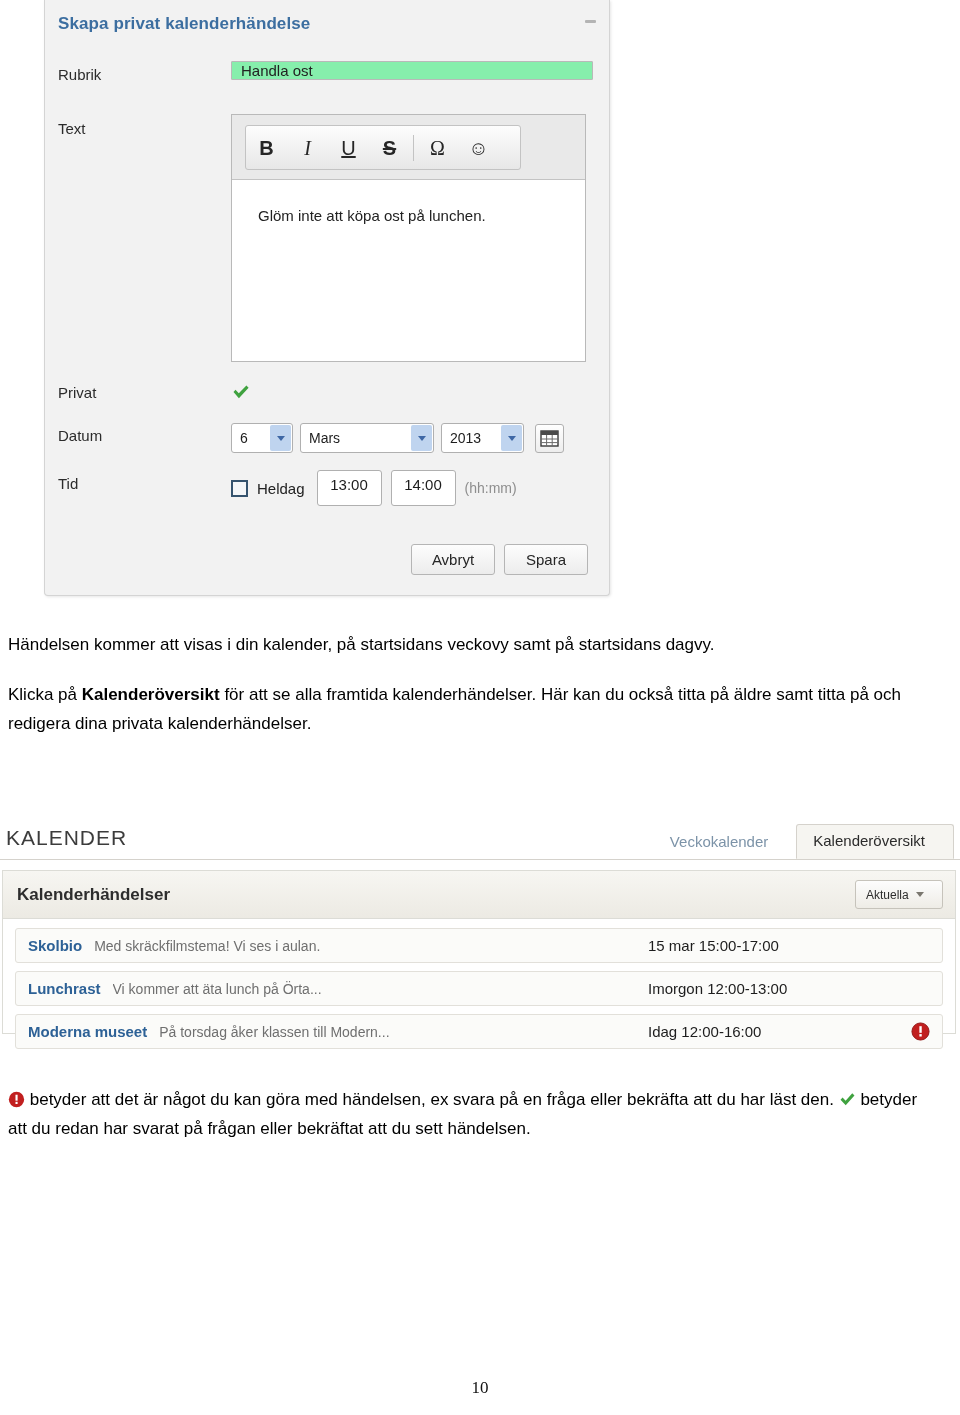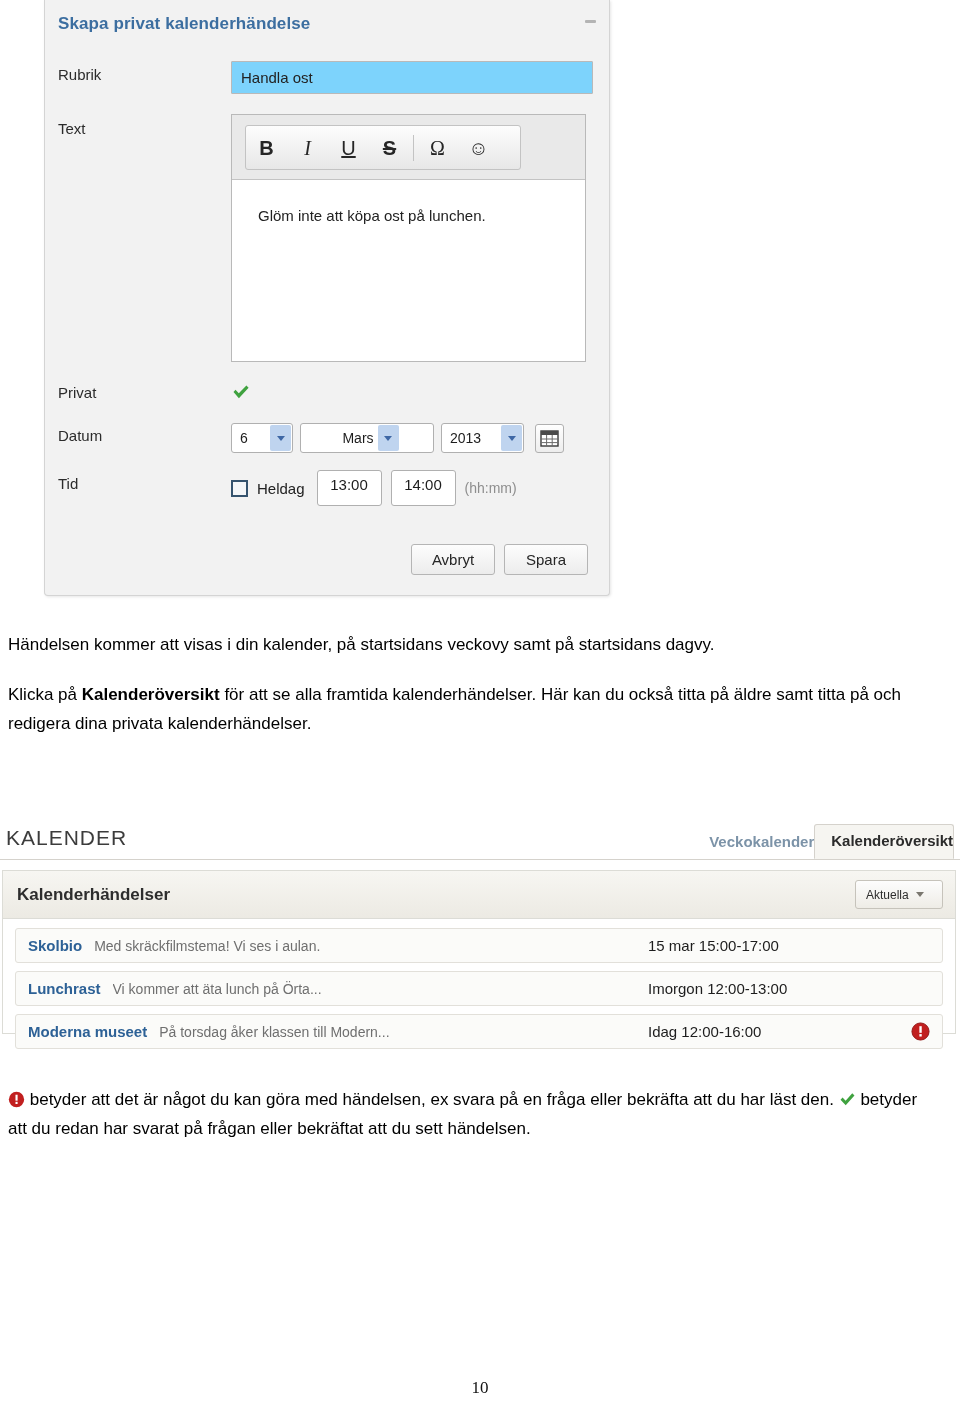--- a/index.html
+++ b/index.html
@@ -65,22 +65,22 @@
   #lbl-text   { left: 58px; top: 120px; }
   #lbl-privat { left: 58px; top: 384px; }
   #lbl-datum  { left: 58px; top: 427px; }
   #lbl-tid    { left: 58px; top: 475px; }
 
   .txt-input {
     position: absolute;
     left: 231px;
     top: 61px;
     width: 362px;
-    height: 33px;
-    background: #7dd3fc;
+    height: 19px;
+    background: #86efac;
     border: 1px solid #b9b9b9;
     box-sizing: border-box;
     font-size: 15px;
     color: #222;
     padding: 6px 9px;
     font-family: "Liberation Sans", sans-serif;
     border-radius: 1px;
   }
 
   .editor-wrap {
@@ -184,21 +184,21 @@
     position: absolute;
     left: 50%;
     top: 50%;
     margin-left: -4px;
     margin-top: -2px;
     border-left: 4px solid transparent;
     border-right: 4px solid transparent;
     border-top: 5px solid #3e67a5;
   }
   #sel-day { width: 62px; }
-  #sel-month { width: 134px; justify-content: center; }
+  #sel-month { width: 134px; }
   #sel-year { width: 83px; }
 
   .cal-icon-btn {
     width: 29px;
     height: 29px;
     background: linear-gradient(#ffffff, #ededed);
     border: 1px solid #b0b0b0;
     border-radius: 3px;
     box-sizing: border-box;
     display: flex;
@@ -308,24 +308,23 @@
   .cal-tabs {
     position: absolute;
     right: 6px;
     top: 6px;
     display: flex;
     align-items: flex-end;
     gap: 0px;
   }
   .cal-tab {
     font-size: 15px;
-    padding: 7px 0 9px 16px;
+    padding: 7px 28px 9px 16px;
     color: #7c93a8;
     box-sizing: border-box;
-    font-weight: bold;
   }
   .cal-tab.active {
     color: #2b2b2b;
     background: #f6f5f1;
     border: 1px solid #d5d2cc;
     border-bottom: 1px solid #f6f5f1;
     border-radius: 3px 3px 0 0;
     position: relative;
     z-index: 3;
   }

